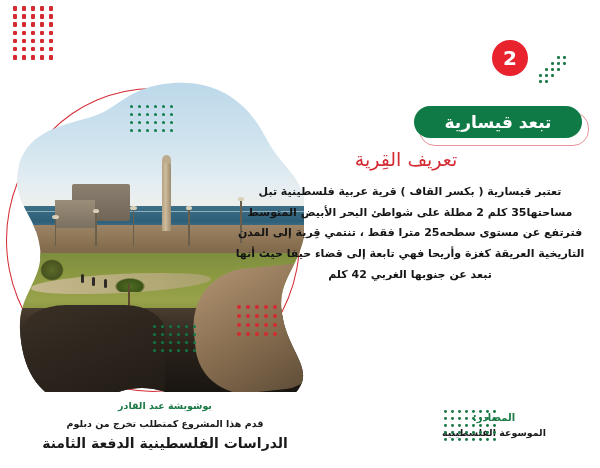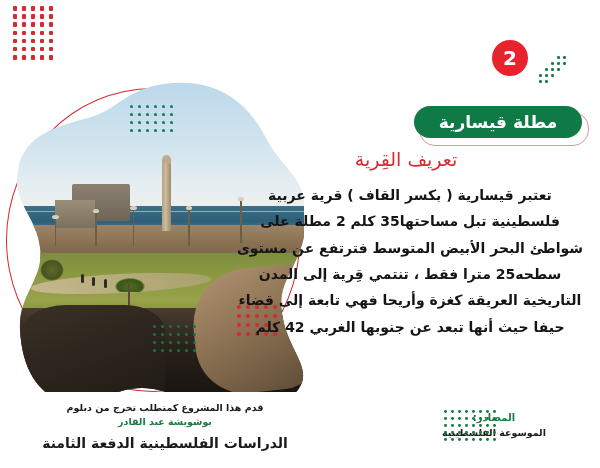--- a/index.html
+++ b/index.html
@@ -139,21 +139,21 @@
 
   
   #section-title{
     position:absolute;right:14px;top:148px;width:360px;text-align:center;
     color:#d42a32;font-size:19px;font-weight:normal;
   }
 
   
   #body-text{
     position:absolute;right:12px;top:182px;width:356px;
-    text-align:center;color:#151515;font-size:14px;font-weight:bold;
+    text-align:center;color:#151515;font-size:11px;font-weight:bold;
     line-height:1.88;direction:rtl;
   }
 
   
   #credits{position:absolute;left:40px;top:400px;width:250px;text-align:center;direction:rtl;}
   #credit-name{color:#1b7a46;font-size:9.5px;font-weight:bold;margin-bottom:5px;}
   #credit-text{color:#1a1a1a;font-size:9.5px;font-weight:bold;line-height:1.7;}
 
   
   #sources{position:absolute;right:16px;top:412px;width:180px;text-align:center;direction:rtl;}
@@ -335,28 +335,28 @@
       <span></span>
       <span></span>
       <span style="visibility: hidden;"></span>
       <span style="visibility: hidden;"></span>
       <span style="visibility: hidden;"></span>
       <span></span>
       <span></span>
     </div>
 
   <div id="village-pill-shadow"></div>
-  <div id="village-pill">مطلة قيسارية</div>
+  <div id="village-pill">تبعد قيسارية</div>
 
   <div id="section-title">تعريف القِرية</div>
   <div id="body-text">تعتبر قيسارية ( بكسر القاف ) قرية عربية فلسطينية تبل    مساحتها35 كلم 2 مطلة على شواطئ البحر الأبيض المتوسط فترتفع عن مستوى سطحه25 مترا فقط ، تنتمي قِرية إلى المدن التاريخية العريقة كغزة وأريحا فهي تابعة إلى قضاء حيفا حيث أنها تبعد عن جنوبها الغربي 42 كلم</div>
 
   <div id="credits">
+    <div id="credit-name">بوشويشة عبد القادر</div>
     <div id="credit-text">قدم هذا المشروع كمتطلب تخرج من دبلوم</div>
-    <div id="credit-name">بوشويشة عبد القادر</div>
     <div id="credit-text" class="c2" style="color:#1a1a1a;font-size:14px;font-weight:bold;line-height:1.7;">الدراسات الفلسطينية الدفعة  الثامنة</div>
   </div>
 
   <div id="sources">
     <div id="sources-label">المصادر:</div>
     <div id="sources-value">الموسوعة الفلسطينية</div>
   </div>
   <div class="dotgrid" id="sources-dots">
       <span></span>
       <span></span>

